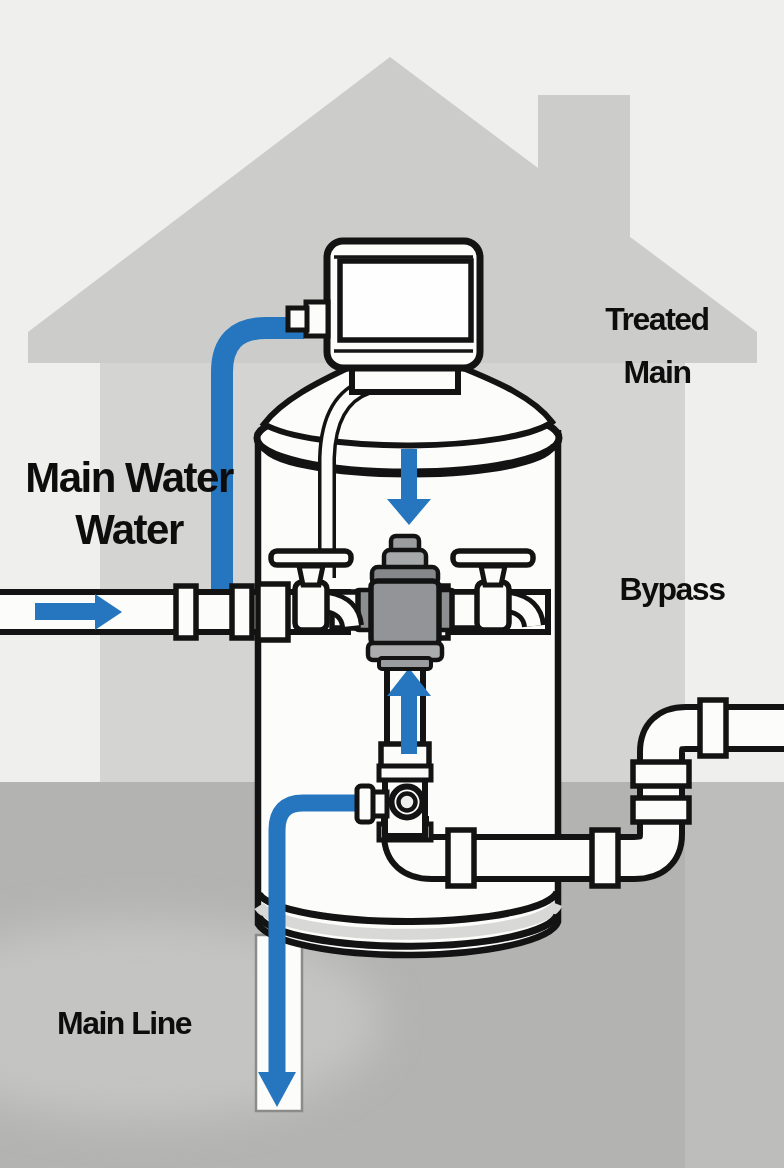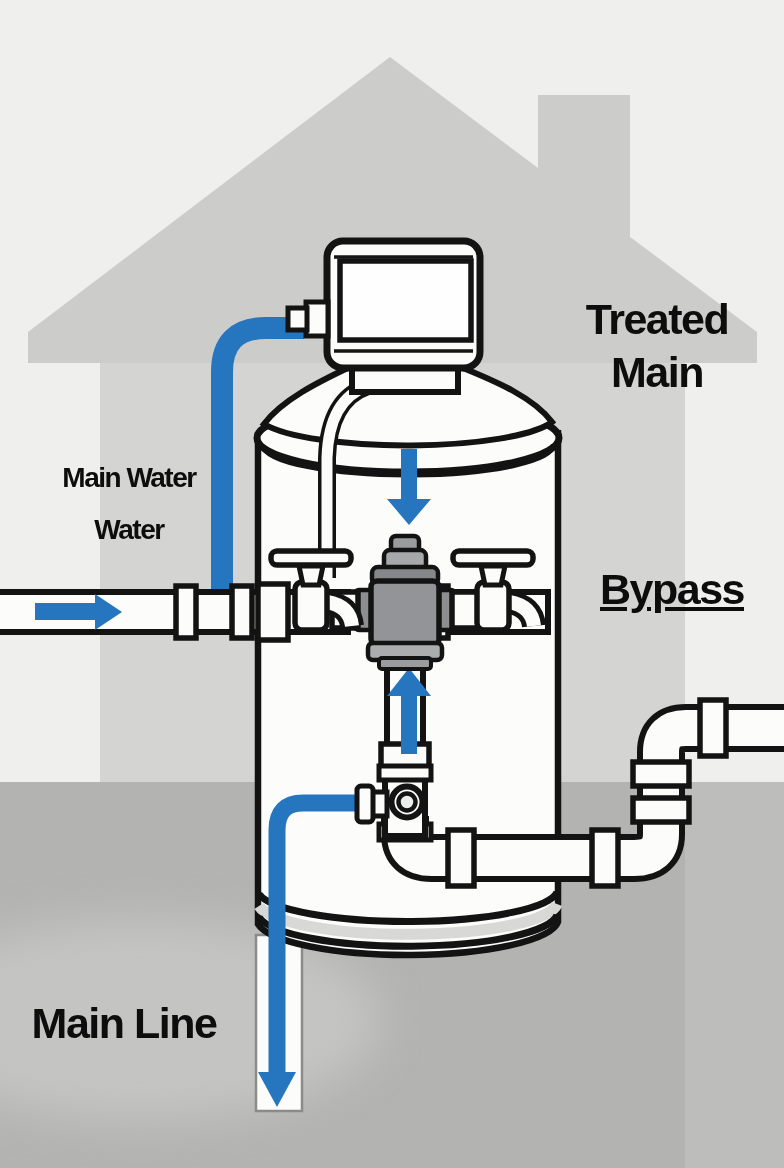--- a/index.html
+++ b/index.html
@@ -3,26 +3,26 @@
 <meta charset="utf-8">
 <style>
   html,body{margin:0;padding:0;background:#888;}
   #stage{
     position:relative;width:784px;height:1168px;overflow:hidden;
     background:#efefed;font-family:"Liberation Sans",sans-serif;
   }
   #stage svg{position:absolute;left:0;top:0;}
   .label{
     position:absolute;color:#0d0d0d;font-weight:700;
-    font-size:43px;line-height:53px;letter-spacing:-1.5px;text-align:center;
+    font-size:32px;line-height:53px;letter-spacing:-1.5px;text-align:center;
   }
   .label .lline{display:block;}
-  #label-main{left:0;top:452px;width:258px;font-size:28px;line-height:52px;}
+  #label-main{left:0;top:452px;width:258px;font-size:42px;line-height:52px;}
   #label-treated{left:547px;top:293px;width:220px;}
-  #label-bypass{left:562px;top:563px;width:220px;text-decoration:underline;}
+  #label-bypass{left:562px;top:563px;width:220px;}
   #label-drain{left:0;top:997px;width:248px;}
 </style>
 </head>
 <body>
 
 <div id="stage">
 
 <svg width="784" height="1168" viewBox="0 0 784 1168">
   <defs>
     <filter id="soft" x="-40%" y="-40%" width="180%" height="180%">

